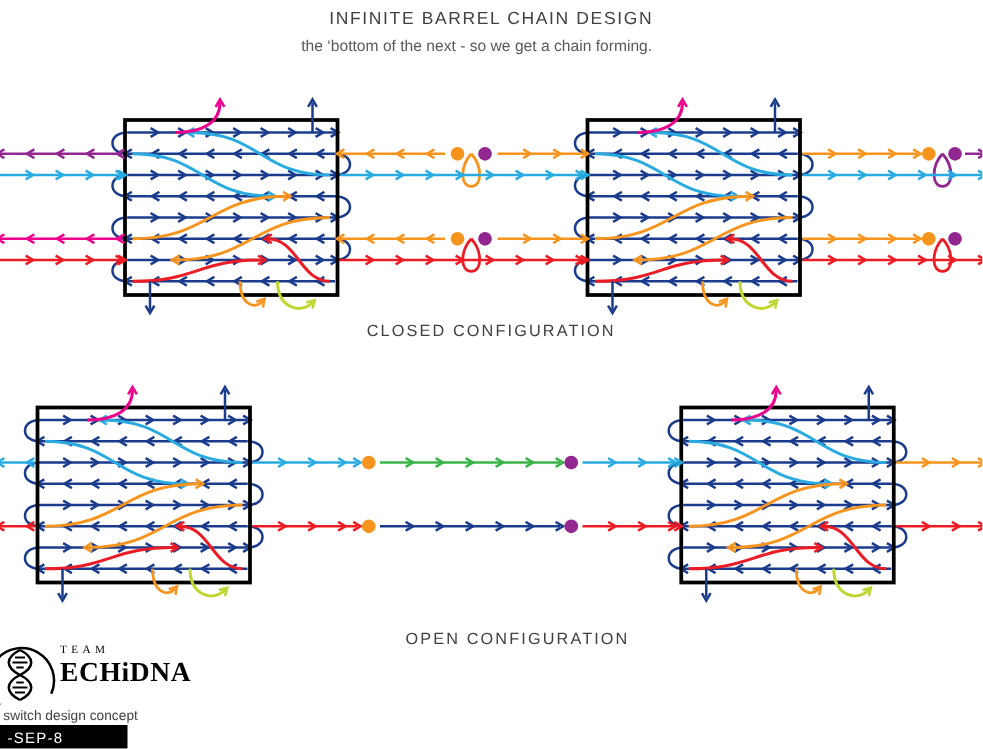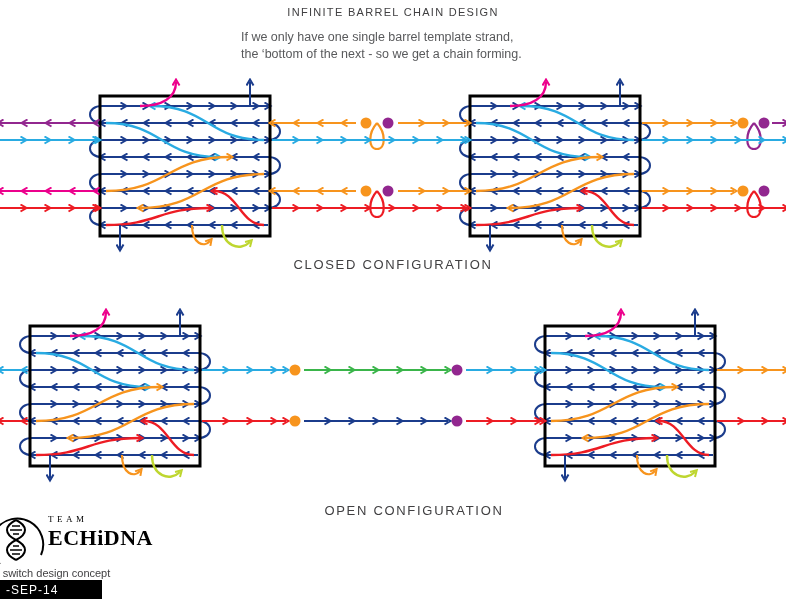--- a/index.html
+++ b/index.html
@@ -5,21 +5,21 @@
   :root{
     --c-navy:#1b3c8c; --c-cyan:#29abe2; --c-orange:#f7941d; --c-red:#ed1c24;
     --c-magenta:#ec008c; --c-purple:#92278f; --c-green:#3ab54a; --c-lime:#bed62f;
     --c-ink:#414042; --c-text:#58595b;
   }
   html,body{margin:0;padding:0;background:#ffffff;}
   .page{position:relative;width:786px;height:599px;background:#fff;overflow:hidden;
         font-family:"Liberation Sans",sans-serif;}
   #diagram{position:absolute;left:0;top:0;}
   .title{position:absolute;top:6px;left:0;width:100%;text-align:center;
-         font-size:11px;letter-spacing:1.3px;color:var(--c-ink);}
+         font-size:14px;letter-spacing:1.3px;color:var(--c-ink);}
   .desc{position:absolute;top:29px;left:241px;width:340px;font-size:12.5px;
         line-height:1.34;color:var(--c-text);}
   .config-label{position:absolute;width:100%;text-align:center;font-size:13px;
         letter-spacing:1.7px;color:var(--c-ink);}
   .closed{top:257px;} .open{top:503px;padding-left:21px;}
   .logo{position:absolute;left:0;bottom:0;width:240px;height:92px;color:#000;}
   .dna{position:absolute;left:-14px;top:0;}
   .logo-text{position:absolute;left:48px;top:7px;font-family:Liberation Serif, serif;}
   .team{font-size:9px;letter-spacing:3.5px;}
   .name{font-size:22px;letter-spacing:.5px;font-weight:600;margin-top:1px;text-align:right;}
@@ -218,21 +218,20 @@
         <polyline points="304,421 328,421 352,421 376,421 400,421 424,421 448,421" fill="none" stroke="#1b3c8c" stroke-width="2" marker-mid="url(#arr-navy)" marker-end="url(#arr-navy)"></polyline>
         <circle cx="457" cy="421" r="5.5" fill="#92278f"></circle>
         <polyline points="466,421 490,421 514,421 538,421 543,421" fill="none" stroke="#ed1c24" stroke-width="2" marker-mid="url(#arr-red)" marker-end="url(#arr-red)"></polyline>
         <polyline points="717,421 741,421 765,421 786,421" fill="none" stroke="#ed1c24" stroke-width="2" marker-mid="url(#arr-red)" marker-end="url(#arr-red)"></polyline>
       </g>
     </svg>
 
   <div class="title">INFINITE BARREL CHAIN DESIGN</div>
 
   <div class="desc">
-    <div>If we only have one single barrel template strand,</div>
     <div>the ‘bottom of the next - so we get a chain forming.</div>
   </div>
 
   <div class="config-label closed">CLOSED CONFIGURATION</div>
   <div class="config-label open">OPEN CONFIGURATION</div>
 
   <div class="logo">
     <svg class="dna" width="64" height="64" viewBox="0 0 64 64">
       <path d="M14,57 A 26,26 0 1 1 55,48" fill="none" stroke="#000" stroke-width="2"></path>
       <path d="M30,53 C42,47 42,39 30,33 C18,27 18,19 30,13" fill="none" stroke="#000" stroke-width="2"></path>
@@ -243,16 +242,16 @@
       <line x1="27" y1="39" x2="33" y2="39" stroke="#000" stroke-width="1.5"></line>
       <line x1="24" y1="43" x2="36" y2="43" stroke="#000" stroke-width="1.5"></line>
       <line x1="26" y1="47" x2="34" y2="47" stroke="#000" stroke-width="1.5"></line>
     </svg>
     <div class="logo-text">
       <div class="team">TEAM</div>
       <div class="name">ECHiDNA</div>
     </div>
     <div class="caption">ve switch design concept</div>
     <div class="datebar">
-      <span>-SEP-14</span>
+      <span>-SEP-8</span>
     </div>
   </div>
 </div>
 
 </body></html>

